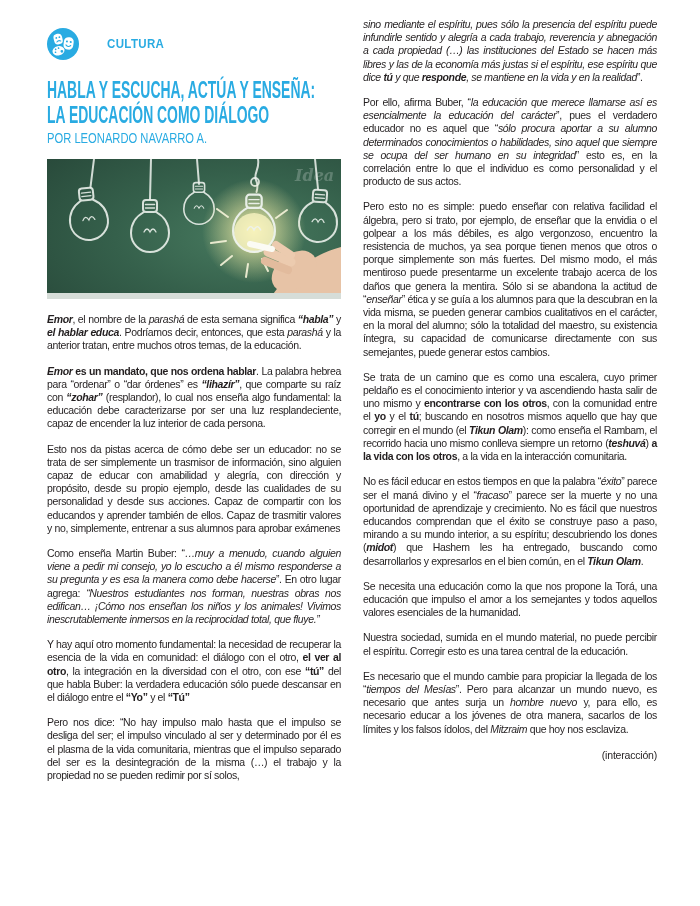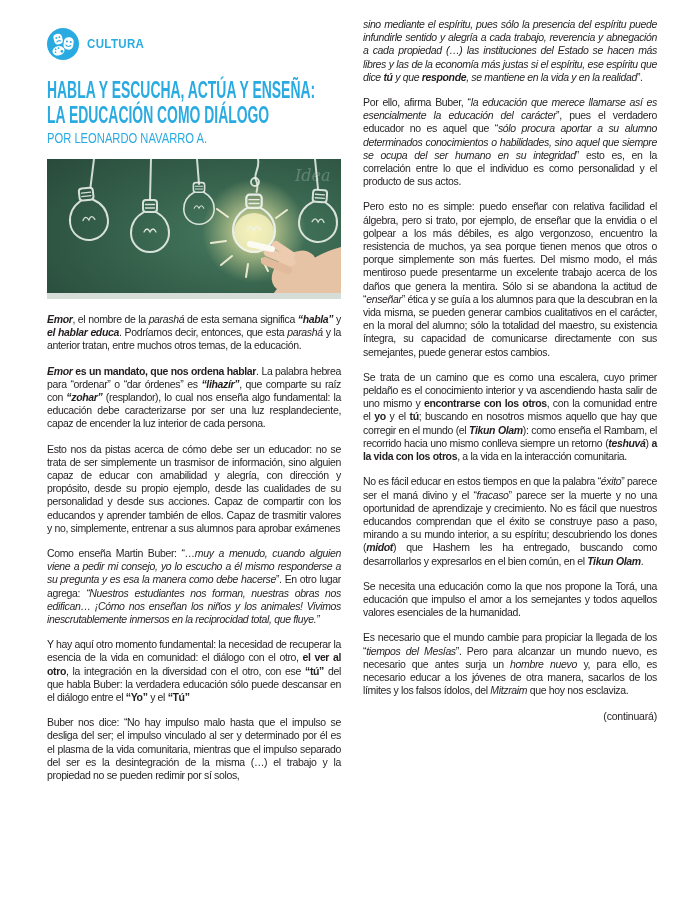--- a/index.html
+++ b/index.html
@@ -6,40 +6,40 @@
   *{ box-sizing:border-box; }
   html,body{ margin:0; padding:0; }
   body{
     width:700px; height:906px; background:#ffffff; overflow:hidden;
     font-family:"Liberation Sans", sans-serif; color:var(--ink);
   }
   .page{ display:flex; padding:18px 43px 0 47px; gap:22px; }
   .col{ flex:0 0 294px; width:294px; }
 
   
-  .category-row{ display:flex; align-items:center; gap:8px; margin-top:10px; height:32px; }
+  .category-row{ display:flex; align-items:center; gap:28px; margin-top:10px; height:32px; }
   .cat-icon{ width:32px; height:32px; display:block; flex:0 0 32px; }
   .cat-label{
     color:var(--accent); font-weight:bold; font-size:12.5px; letter-spacing:.4px;
     display:inline-block; transform:scaleX(.92); transform-origin:0 50%;
   }
   .title{
     margin:17px 0 0; color:var(--accent); font-weight:bold;
     font-size:24px; line-height:25px; letter-spacing:0;
     transform:scaleX(.58); transform-origin:0 0; width:172%;
   }
   .title .tline{ display:block; white-space:nowrap; }
   .byline{
     margin-top:4px; color:var(--accent); font-weight:normal;
     font-size:14px; line-height:15px;
     transform:scaleX(.8); transform-origin:0 0; width:125%; white-space:nowrap;
   }
 
   
-  .photo{ margin-top:13px; margin-bottom:14px; width:294px; height:140px; }
+  .photo{ margin-top:13px; margin-bottom:14px; width:294px; height:140px;font-weight:bold; }
   .photo svg{ display:block; }
 
   
   .para{
     margin:0 0 12px; font-size:10.5px; line-height:13.2px;
     text-align:justify; letter-spacing:-.35px; color:var(--ink);
   }
   .body-text .para:last-child{ margin-bottom:0; }
   .continuation{ text-align:right; margin-top:13px; letter-spacing:-.2px; }
 </style>
@@ -155,30 +155,31 @@
         <rect y="134" width="294" height="6" fill="#d6ddd8"></rect>
       </svg>
     </div>
 
     <div class="body-text">
         <p class="para"><span style="font-weight: bold; font-style: italic;">Emor</span><span>, el nombre de la </span><span style="font-style: italic;">parashá</span><span> de esta semana significa </span><span style="font-weight: bold; font-style: italic;">“habla”</span><span> y </span><span style="font-weight: bold; font-style: italic;">el hablar educa</span><span>. Podríamos decir, entonces, que esta </span><span style="font-style: italic;">parashá</span><span> y la anterior tratan, entre muchos otros temas, de la educación.</span></p>
         <p class="para"><span style="font-weight: bold; font-style: italic;">Emor</span><span style="font-weight: bold;"> es un mandato, que nos ordena hablar</span><span>. La palabra hebrea para “ordenar” o “dar órdenes” es </span><span style="font-weight: bold; font-style: italic;">“lihazír”</span><span>, que comparte su raíz con </span><span style="font-weight: bold; font-style: italic;">“zohar”</span><span> (resplandor), lo cual nos enseña algo fundamental: la educación debe caracterizarse por ser una luz resplandeciente, capaz de encender la luz interior de cada persona.</span></p>
         <p class="para"><span>Esto nos da pistas acerca de cómo debe ser un educador: no se trata de ser simplemente un trasmisor de información, sino alguien capaz de educar con amabilidad y alegría, con dirección y propósito, desde su propio ejemplo, desde las cualidades de su personalidad y desde sus acciones. Capaz de compartir con los educandos y aprender también de ellos. Capaz de trasmitir valores y no, simplemente, entrenar a sus alumnos para aprobar exámenes</span></p>
         <p class="para"><span>Como enseña Martin Buber: “</span><span style="font-style: italic;">…muy a menudo, cuando alguien viene a pedir mi consejo, yo lo escucho a él mismo responderse a su pregunta y es esa la manera como debe hacerse</span><span>”. En otro lugar agrega: </span><span style="font-style: italic;">“Nuestros estudiantes nos forman, nuestras obras nos edifican… ¡Cómo nos enseñan los niños y los animales! Vivimos inescrutablemente inmersos en la reciprocidad total, que fluye.”</span></p>
         <p class="para"><span>Y hay aquí otro momento fundamental: la necesidad de recuperar la esencia de la vida en comunidad: el diálogo con el otro, </span><span style="font-weight: bold;">el ver al otro</span><span>, la integración en la diversidad con el otro, con ese </span><span style="font-weight: bold;">“tú”</span><span> del que habla Buber: la verdadera educación sólo puede descansar en el diálogo entre el </span><span style="font-weight: bold;">“Yo”</span><span> y el </span><span style="font-weight: bold;">“Tú”</span></p>
-        <p class="para"><span>Buber nos dice: </span><span style="">“No hay impulso malo hasta que el impulso se desliga del ser; el impulso vinculado al ser y determinado por él es el plasma de la vida comunitaria, mientras que el impulso separado del ser es la desintegración de la misma (…) el trabajo y la propiedad no se pueden redimir por sí solos,</span></p>
+        <p class="para"><span>Pero nos dice: </span><span style="">“No hay impulso malo hasta que el impulso se desliga del ser; el impulso vinculado al ser y determinado por él es el plasma de la vida comunitaria, mientras que el impulso separado del ser es la desintegración de la misma (…) el trabajo y la propiedad no se pueden redimir por sí solos,</span></p>
       </div>
   </div>
 
   <div class="col col-right">
     <div class="body-text">
         <p class="para"><span style="font-style: italic;">sino mediante el espíritu, pues sólo la presencia del espíritu puede infundirle sentido y alegría a cada trabajo, reverencia y abnegación a cada propiedad (…) las instituciones del Estado se hacen más libres y las de la economía más justas si el espíritu, ese espíritu que dice </span><span style="font-weight: bold; font-style: italic;">tú</span><span style="font-style: italic;"> y que </span><span style="font-weight: bold; font-style: italic;">responde</span><span style="font-style: italic;">, se mantiene en la vida y en la realidad</span><span>”.</span></p>
         <p class="para"><span>Por ello, afirma Buber, “</span><span style="font-style: italic;">la educación que merece llamarse así es esencialmente la educación del carácter</span><span>”, pues el verdadero educador no es aquel que “</span><span style="font-style: italic;">sólo procura aportar a su alumno determinados conocimientos o habilidades, sino aquel que siempre se ocupa del ser humano en su integridad</span><span>” esto es, en la correlación entre lo que el individuo es como personalidad y el producto de sus actos.</span></p>
         <p class="para"><span>Pero esto no es simple: puedo enseñar con relativa facilidad el álgebra, pero si trato, por ejemplo, de enseñar que la envidia o el golpear a los más débiles, es algo vergonzoso, encuentro la resistencia de muchos, ya sea porque tienen menos que otros o porque simplemente son más fuertes. Del mismo modo, el más mentiroso puede presentarme un excelente trabajo acerca de los daños que genera la mentira. Sólo si se abandona la actitud de “</span><span style="font-style: italic;">enseñar</span><span>” ética y se guía a los alumnos para que la descubran en la vida misma, se pueden generar cambios cualitativos en el carácter, en la moral del alumno; sólo la totalidad del maestro, su existencia íntegra, su capacidad de comunicarse directamente con sus semejantes, puede generar estos cambios.</span></p>
         <p class="para"><span>Se trata de un camino que es como una escalera, cuyo primer peldaño es el conocimiento interior y va ascendiendo hasta salir de uno mismo y </span><span style="font-weight: bold;">encontrarse con los otros</span><span>, con la comunidad entre el </span><span style="font-weight: bold;">yo</span><span> y el </span><span style="font-weight: bold;">tú</span><span>; buscando en nosotros mismos aquello que hay que corregir en el mundo (el </span><span style="font-weight: bold; font-style: italic;">Tikun Olam</span><span>): como enseña el Rambam, el recorrido hacia uno mismo conlleva siempre un retorno (</span><span style="font-weight: bold; font-style: italic;">teshuvá</span><span>) </span><span style="font-weight: bold;">a la vida con los otros</span><span>, a la vida en la interacción comunitaria.</span></p>
         <p class="para"><span>No es fácil educar en estos tiempos en que la palabra “</span><span style="font-style: italic;">éxito</span><span>” parece ser el maná divino y el “</span><span style="font-style: italic;">fracaso</span><span>” parece ser la muerte y no una oportunidad de aprendizaje y crecimiento. No es fácil que nuestros educandos comprendan que el éxito se construye paso a paso, mirando a su mundo interior, a su espíritu; descubriendo los dones (</span><span style="font-weight: bold; font-style: italic;">midot</span><span>) que Hashem les ha entregado, buscando como desarrollarlos y expresarlos en el bien común, en el </span><span style="font-weight: bold; font-style: italic;">Tikun Olam</span><span>.</span></p>
         <p class="para"><span>Se necesita una educación como la que nos propone la Torá, una educación que impulso el amor a los semejantes y todos aquellos valores esenciales de la humanidad.</span></p>
+        <p class="para"><span>Nuestra sociedad, sumida en el mundo material, no puede percibir el espíritu. Corregir esto es una tarea central de la educación.</span></p>
         <p class="para"><span>Es necesario que el mundo cambie para propiciar la llegada de los “</span><span style="font-style: italic;">tiempos del Mesías</span><span>”. Pero para alcanzar un mundo nuevo, es necesario que antes surja un </span><span style="font-style: italic;">hombre nuevo</span><span> y, para ello, es necesario educar a los jóvenes de otra manera, sacarlos de los límites y los falsos ídolos, del </span><span style="font-style: italic;">Mitzraim</span><span> que hoy nos esclaviza.</span></p>
       </div>
-    <div class="para continuation">(continuará)</div>
+    <div class="para continuation">(interacción)</div>
   </div>
 
 </div>
 
 </body></html>

